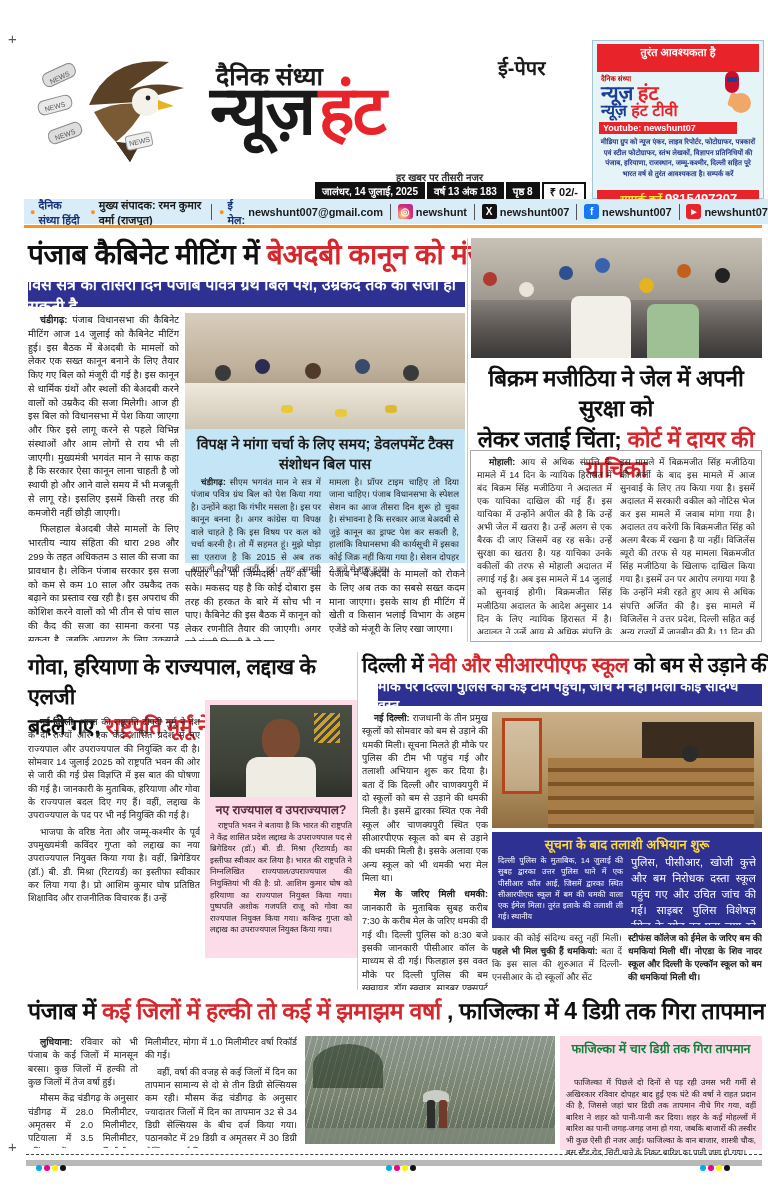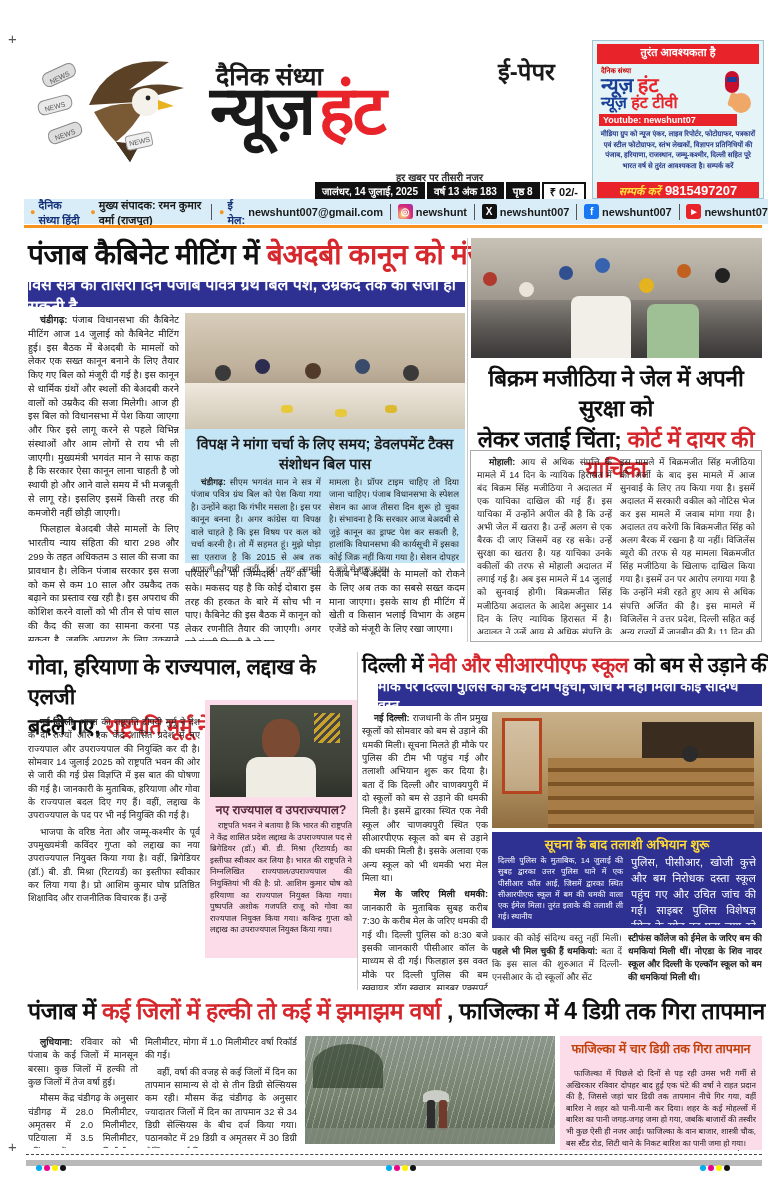--- a/index.html
+++ b/index.html
@@ -72,25 +72,25 @@
         <rect x="92" y="84" width="26" height="14" rx="3" fill="#eee" stroke="#999" transform="rotate(-12 105 91)"></rect>
         <text x="95" y="94" font-size="7" fill="#555" transform="rotate(-12 105 91)">NEWS</text>
       </g>
     </svg>
   </div>
   <div class="abs" style="left:216px;top:58px;font-size:25px;font-weight:bold;">दैनिक संध्या</div>
   <div class="abs nowrap" style="left:210px;top:76px;">
     <span class="masthead-big">न्यूज़</span>
     <span class="masthead-big red" style="color:#e8232a;">हंट</span>
   </div>
-  <div class="abs" style="left:498px;top:54px;font-size:24px;font-weight:bold;">ई-पेपर</div>
+  <div class="abs" style="left:498px;top:54px;font-size:20px;font-weight:bold;">ई-पेपर</div>
   <div class="abs" style="left:396px;top:170px;font-size:10px;font-weight:bold;color:#333;">हर खबर पर तीसरी नजर</div>
 
   <div class="abs adbox" style="left:592px;top:40px;width:170px;height:157px;">
-    <div class="adband" style="margin:3px 4px 0;height:20px;font-size:11px;line-height:16px;">तुरंत आवश्यकता है</div>
+    <div class="adband" style="margin:3px 4px 0;height:28px;font-size:11px;line-height:16px;">तुरंत आवश्यकता है</div>
     <div style="font-size:7px;color:#c00;font-weight:bold;margin:2px 0 0 8px;">दैनिक संध्या</div>
     <div style="margin-left:8px;line-height:1.0;">
       <span style="font-size:20px;font-weight:bold;color:#1b3f96;">न्यूज़</span>
       <span style="font-size:20px;font-weight:bold;color:#e8232a;">हंट</span>
     </div>
     <div style="margin-left:8px;line-height:1.05;">
       <span style="font-size:16px;font-weight:bold;color:#1b3f96;">न्यूज़</span>
       <span style="font-size:16px;font-weight:bold;color:#e8232a;">हंट टीवी</span>
     </div>
     <div class="abs" style="right:6px;top:28px;width:40px;height:50px;">
@@ -291,21 +291,21 @@
   <div class="photo" style="left:305px;top:1036px;width:250px;height:108px;background:linear-gradient(180deg,#8c978c 0%,#77836f 55%,#5d6a58 100%);">
     <div class="abs" style="left:0;top:0;width:250px;height:108px;background:repeating-linear-gradient(105deg,rgba(255,255,255,.28) 0 1px,transparent 1px 6px);"></div>
     <div class="abs" style="left:8px;top:8px;width:70px;height:44px;background:rgba(30,45,25,.55);border-radius:50% 50% 0 0;"></div>
     <div class="pdot" style="left:118px;top:54px;width:26px;height:12px;background:#caccc6;border-radius:50% 50% 0 0;"></div>
     <div class="abs" style="left:122px;top:64px;width:8px;height:30px;background:#2e2e2e;border-radius:3px;"></div>
     <div class="abs" style="left:134px;top:64px;width:8px;height:30px;background:#713a2a;border-radius:3px;"></div>
     <div class="abs" style="left:0;top:92px;width:250px;height:16px;background:rgba(130,140,125,.8);"></div>
   </div>
 
   <div class="abs pinkbox" style="left:560px;top:1036px;width:202px;height:114px;padding:4px 6px;box-sizing:border-box;">
-    <div class="boxtitle" style="font-size:12.5px;color:#c2410c;margin-bottom:11px;">फाजिल्का में चार डिग्री तक गिरा तापमान</div>
+    <div class="boxtitle" style="font-size:12.5px;color:#15803d;margin-bottom:20px;">फाजिल्का में चार डिग्री तक गिरा तापमान</div>
     <div class="bodytxt clip" style="font-size:8px;height:88px;">
         <p style="text-indent:8px;">फाजिल्का में पिछले दो दिनों से पड़ रही उमस भरी गर्मी से अखिरकार रविवार दोपहर बाद हुई एक घंटे की वर्षा ने राहत प्रदान की है, जिससे जहां चार डिग्री तक तापमान नीचे गिर गया, वहीं बारिश ने शहर को पानी-पानी कर दिया। शहर के कई मोहल्लों में बारिश का पानी जगह-जगह जमा हो गया, जबकि बाजारों की तस्वीर भी कुछ ऐसी ही नजर आई। फाजिल्का के वान बाजार, शास्त्री चौक, बस स्टैंड रोड, सिटी थाने के निकट बारिश का पानी जमा हो गया।</p>
       </div>
   </div>
 
   <div class="abs dashline" style="left:26px;top:1154px;width:736px;"></div>
   <div class="abs graybar" style="left:26px;top:1160px;width:736px;height:6px;"></div>
   <div class="abs cmyk" style="left:36px;top:1158px;">
     <span style="background:#00aeef;"></span><span style="background:#ec008c;"></span><span style="background:#fff200;"></span><span style="background:#111;"></span>
   </div>

